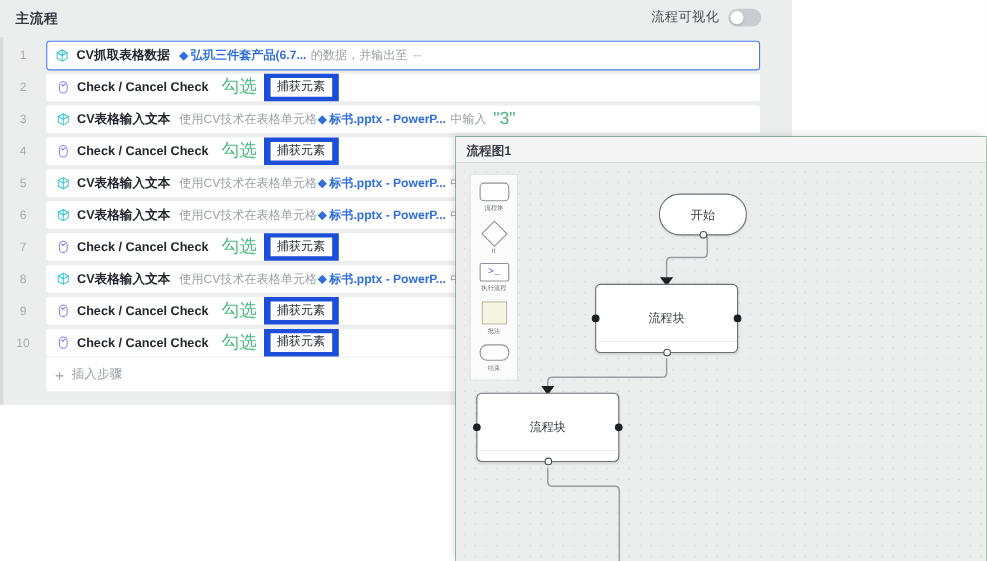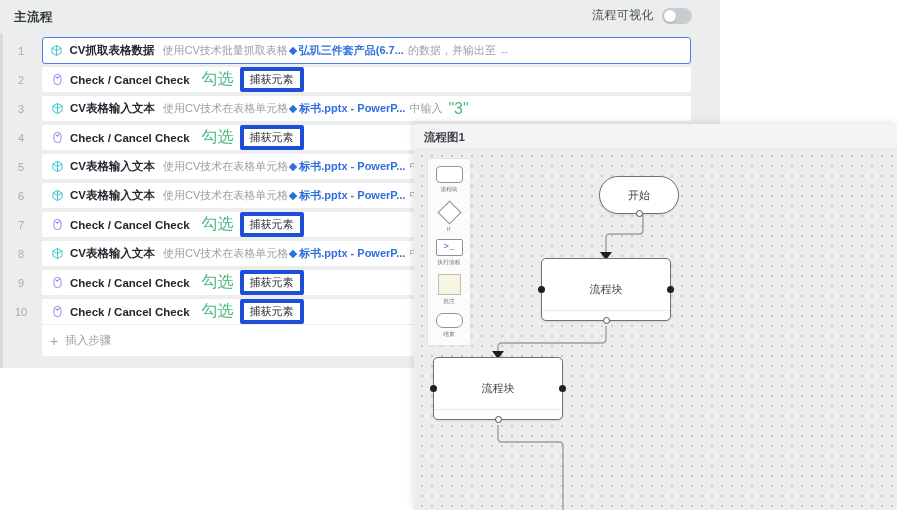--- a/index.html
+++ b/index.html
@@ -164,21 +164,21 @@
     margin: 0 2px;
     flex: none;
   }
   .tok-dash {
     color: #8fb3e8;
     font-size: 11px;
     margin-left: 3px;
     flex: none;
   }
   .capture-btn {
-    border: 4px solid #1d4ed8;
+    border: 6px solid #1d4ed8;
     border-radius: 2px;
     background: #fff;
     font-size: 11px;
     color: #2b2f38;
     padding: 2px 6px;
     line-height: 1.25;
     margin-left: 2px;
     flex: none;
   }
   .insert-row .step-card {
@@ -371,21 +371,20 @@
         <div class="step-card">
           <span class="step-icon">
             <svg width="13" height="13" viewBox="0 0 24 24" fill="none" stroke="#2ec4cf" stroke-width="1.7" stroke-linejoin="round">
               <path d="M12 2.7 20.4 7.3 20.4 16.7 12 21.3 3.6 16.7 3.6 7.3Z"></path>
               <path d="M12 2.7 12 12 20.4 7.3"></path>
               <path d="M12 12 3.6 7.3"></path>
               <path d="M12 12 12 21.3"></path>
             </svg>
           </span>
           <span class="step-name">CV抓取表格数据</span>
-          <span class="step-desc">使用CV技术批量抓取表格</span>
           <span class="tok-el"><span class="diamond"></span><span>弘玑三件套产品(6.7...</span></span>
           <span class="tok-plain">的数据，并输出至</span>
           <span class="tok-dash">--</span>
         </div>
       </div>
       <div class="step-row">
         <div class="step-num">2</div>
         <div class="step-card">
           <span class="step-icon">
             <svg width="13" height="13" viewBox="0 0 24 24" fill="none" stroke="#8a7ef0" stroke-width="1.7">

